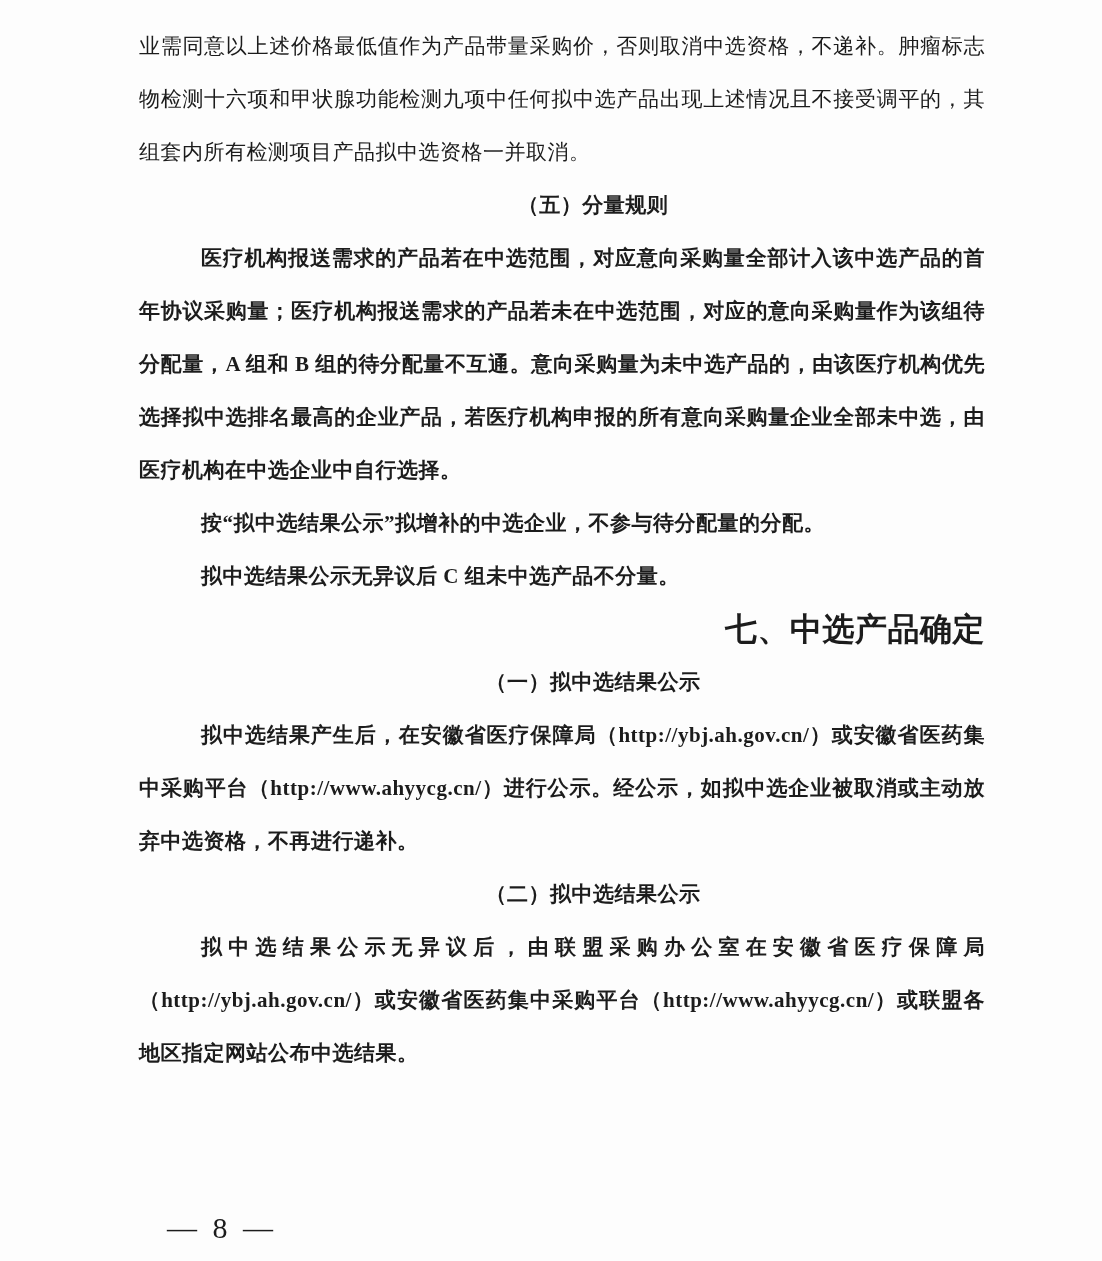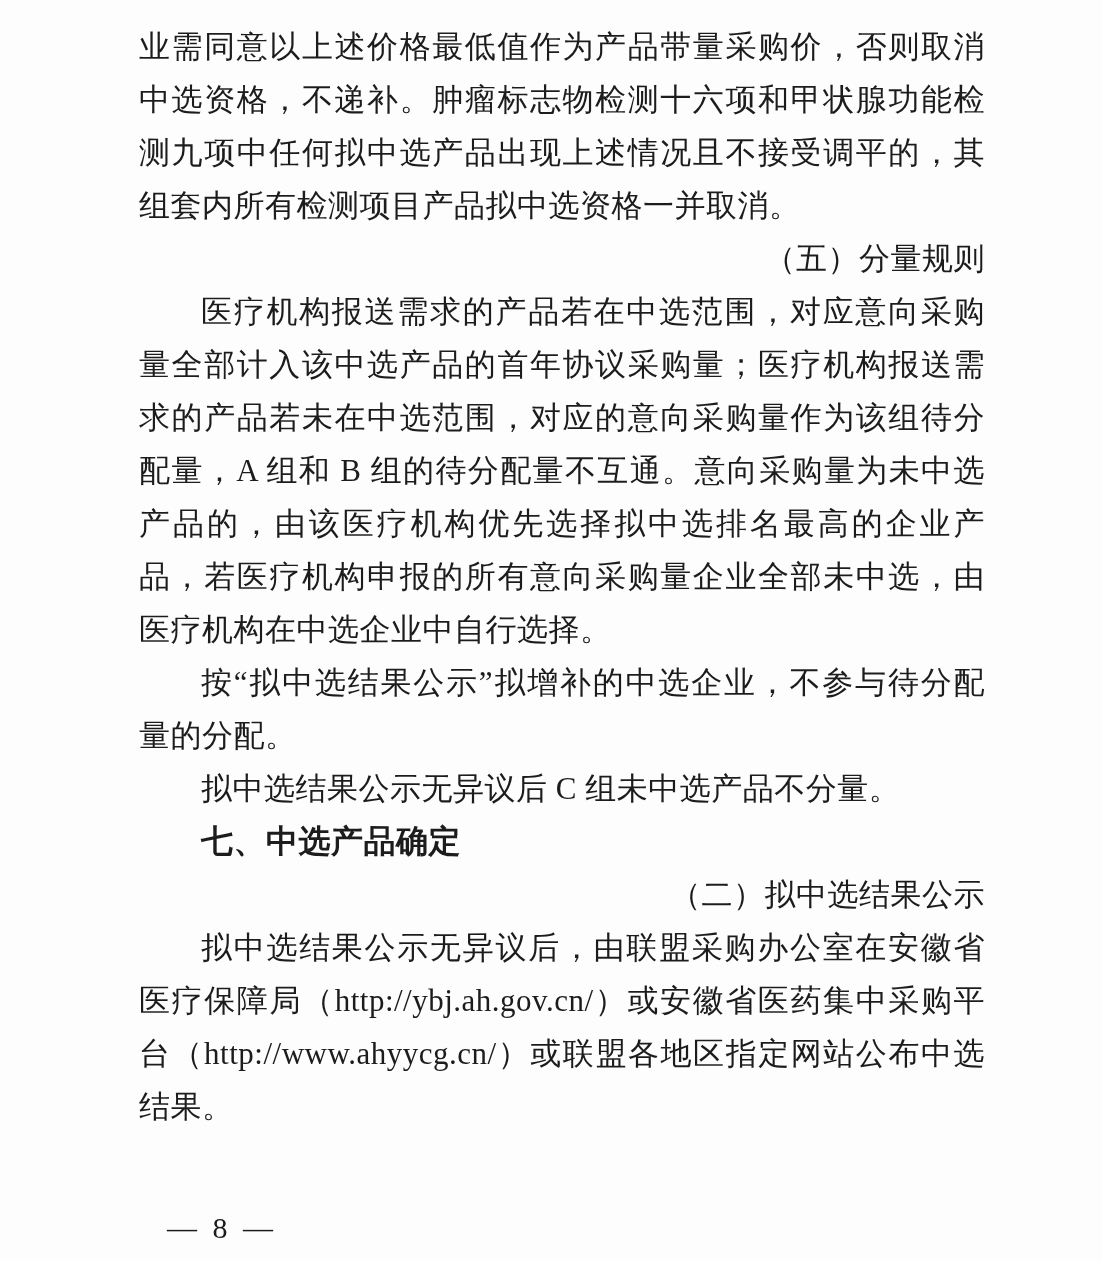--- a/index.html
+++ b/index.html
@@ -16,44 +16,45 @@
     font-family: "Liberation Serif", serif;
   }
   .content {
     position: absolute;
     left: 139px;
     top: 20px;
     width: 846px;
   }
   .content p {
     margin: 0;
-    font-size: 31px;
+    font-size: 21px;
     line-height: 53px;
     letter-spacing: 0.5px;
     color: #1c1c1c;
     text-align: justify;
   }
   
   p.para-cont {
     text-indent: 0;
   }
   
   p.para-body {
     text-indent: 62px;
+    font-weight: bold;
   }
   
   p.heading-sub {
     text-indent: 62px;
-    text-align: right;
-    font-weight: 400;
+    text-align: center;
+    font-weight: 700;
   }
   
   p.heading-main {
     text-indent: 62px;
-    text-align: left;
+    text-align: right;
     font-family: "Liberation Sans", sans-serif;
     font-weight: bold;
     font-size: 32px;
   }
   .footer {
     position: absolute;
     left: 167px;
     top: 1208px;
     font-size: 30px;
     line-height: 40px;
@@ -66,17 +67,19 @@
 <body>
 
 <div class="page">
   <div class="content">
     <p class="para-cont">业需同意以上述价格最低值作为产品带量采购价，否则取消中选资格，不递补。肿瘤标志物检测十六项和甲状腺功能检测九项中任何拟中选产品出现上述情况且不接受调平的，其组套内所有检测项目产品拟中选资格一并取消。</p>
     <p class="heading-sub">（五）分量规则</p>
     <p class="para-body">医疗机构报送需求的产品若在中选范围，对应意向采购量全部计入该中选产品的首年协议采购量；医疗机构报送需求的产品若未在中选范围，对应的意向采购量作为该组待分配量，A 组和 B 组的待分配量不互通。意向采购量为未中选产品的，由该医疗机构优先选择拟中选排名最高的企业产品，若医疗机构申报的所有意向采购量企业全部未中选，由医疗机构在中选企业中自行选择。</p>
     <p class="para-body">按“拟中选结果公示”拟增补的中选企业，不参与待分配量的分配。</p>
     <p class="para-body">拟中选结果公示无异议后 C 组未中选产品不分量。</p>
     <p class="heading-main">七、中选产品确定</p>
+    <p class="heading-sub">（一）拟中选结果公示</p>
+    <p class="para-body">拟中选结果产生后，在安徽省医疗保障局（http://ybj.ah.gov.cn/）或安徽省医药集中采购平台（http://www.ahyycg.cn/）进行公示。经公示，如拟中选企业被取消或主动放弃中选资格，不再进行递补。</p>
     <p class="heading-sub">（二）拟中选结果公示</p>
     <p class="para-body">拟中选结果公示无异议后，由联盟采购办公室在安徽省医疗保障局（http://ybj.ah.gov.cn/）或安徽省医药集中采购平台（http://www.ahyycg.cn/）或联盟各地区指定网站公布中选结果。</p>
   </div>
   <div class="footer">— 8 —</div>
 </div>
 
 </body></html>

